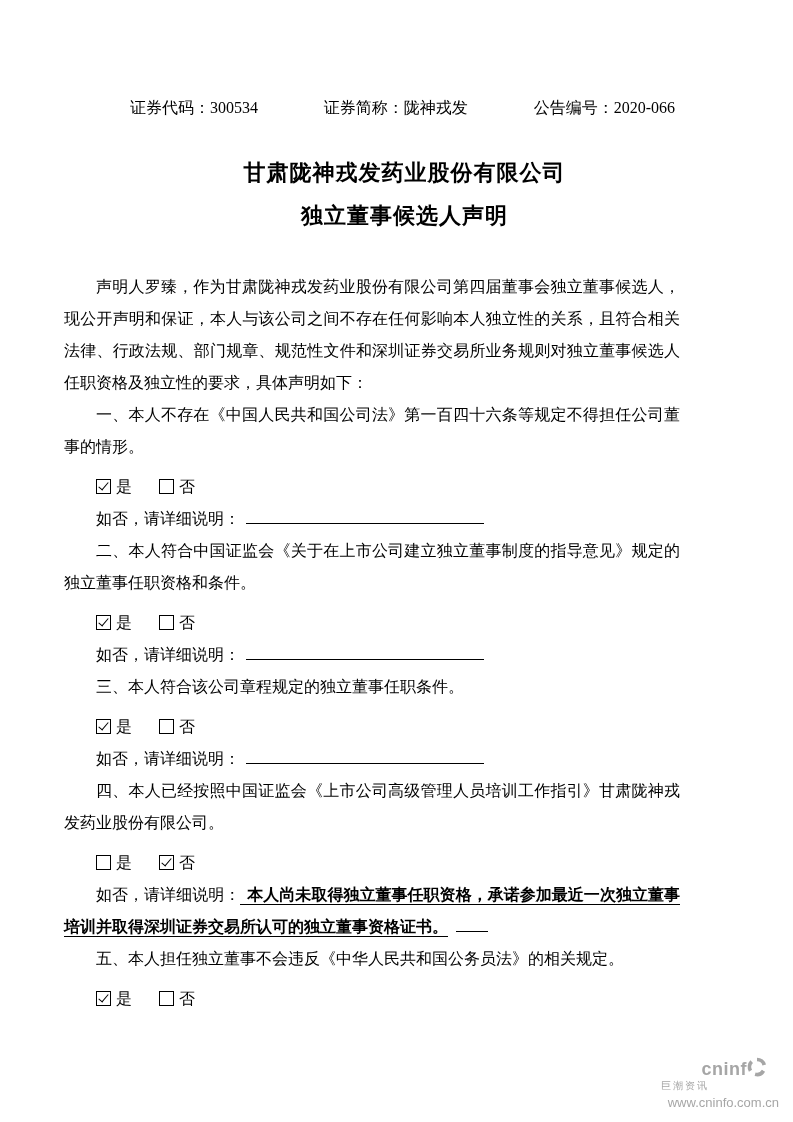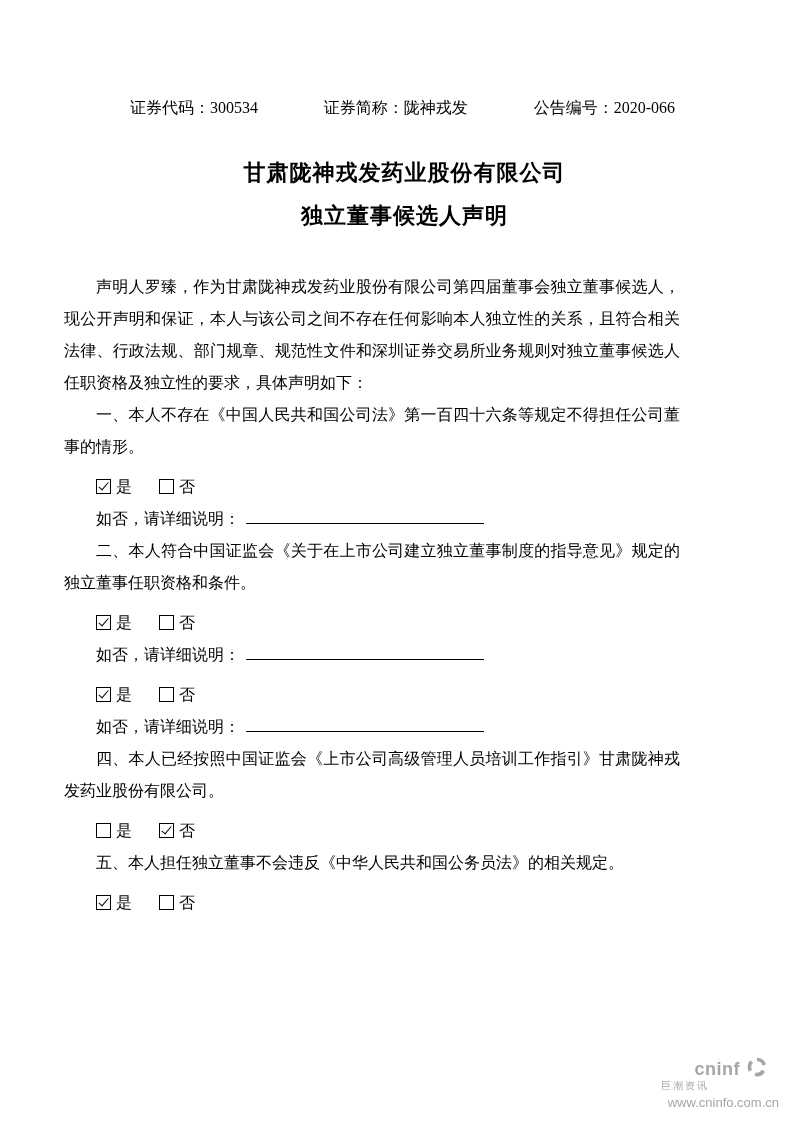--- a/index.html
+++ b/index.html
@@ -27,21 +27,21 @@
   .box.no { margin-left:22px; }
   .cb-label { letter-spacing:1px; }
 
   
   .blank-line { display:inline-block; width:238px; height:0.95em; border-bottom:1px solid #000; margin-left:6px; }
   .answer { font-weight:bold; border-bottom:1px solid #000; padding-left:7px; padding-bottom:1px; }
   .tail-line { display:inline-block; width:32px; height:0.95em; border-bottom:1px solid #000; margin-left:8px; }
 
   
   .footer-logo { position:absolute; right:12px; bottom:12px; width:120px; text-align:center; color:#a6a6a6; }
-  .logo-top { display:flex; align-items:center; justify-content:flex-end; gap:7px; padding-right:14px; }
+  .logo-top { display:flex; align-items:center; justify-content:flex-end; gap:0; padding-right:14px; }
   .logo-word { font-family:"Liberation Sans","DejaVu Sans",sans-serif; font-weight:bold; font-size:18px; letter-spacing:0.5px; color:#a6a6a6; }
   .logo-cn { font-size:10px; letter-spacing:2px; margin-top:-2px; padding-right:30px; text-align:left; }
   .logo-url { font-family:"Liberation Sans","DejaVu Sans",sans-serif; font-size:13px; margin-top:2px; text-align:right; padding-right:2px; }
 </style>
 </head>
 <body>
 
 <div class="page">
 
   <div class="doc-header">
@@ -75,35 +75,39 @@
       <div class="cb-row">
         <span class="box checked"></span><span class="cb-label">是</span>
         <span class="box no"></span><span class="cb-label">否</span>
       </div>
       <p class="para">
         <span>如否，请详细说明：</span><span class="blank-line"></span>
       </p>
     </div>
 
     <div class="item">
+      <p class="para stmt">三、本人符合该公司章程规定的独立董事任职条件。</p>
       <div class="cb-row">
         <span class="box checked"></span><span class="cb-label">是</span>
         <span class="box no"></span><span class="cb-label">否</span>
       </div>
       <p class="para">
         <span>如否，请详细说明：</span><span class="blank-line"></span>
       </p>
     </div>
 
     <div class="item">
       <p class="para stmt">四、本人已经按照中国证监会《上市公司高级管理人员培训工作指引》甘肃陇神戎发药业股份有限公司。</p>
       <div class="cb-row">
         <span class="box"></span><span class="cb-label">是</span>
         <span class="box no checked"></span><span class="cb-label">否</span>
       </div>
+      <p class="para">
+        <span>如否，请详细说明：</span><span class="answer">本人尚未取得独立董事任职资格，承诺参加最近一次独立董事培训并取得深圳证券交易所认可的独立董事资格证书。</span><span class="tail-line"></span>
+      </p>
     </div>
 
     <div class="item">
       <p class="para stmt">五、本人担任独立董事不会违反《中华人民共和国公务员法》的相关规定。</p>
       <div class="cb-row">
         <span class="box checked"></span><span class="cb-label">是</span>
         <span class="box no"></span><span class="cb-label">否</span>
       </div>
     </div>
 

